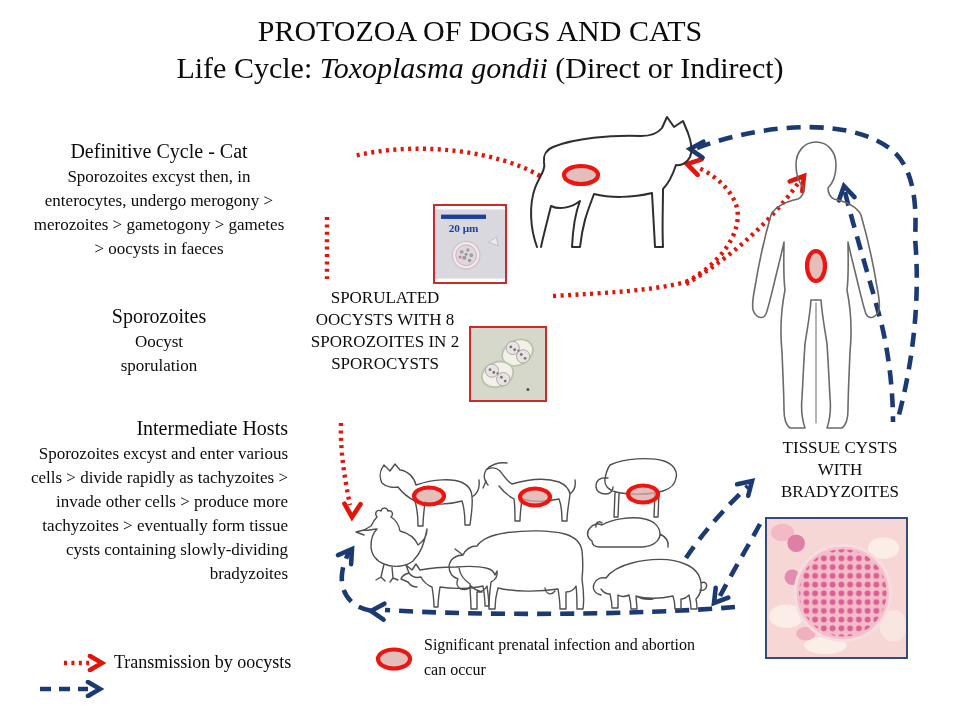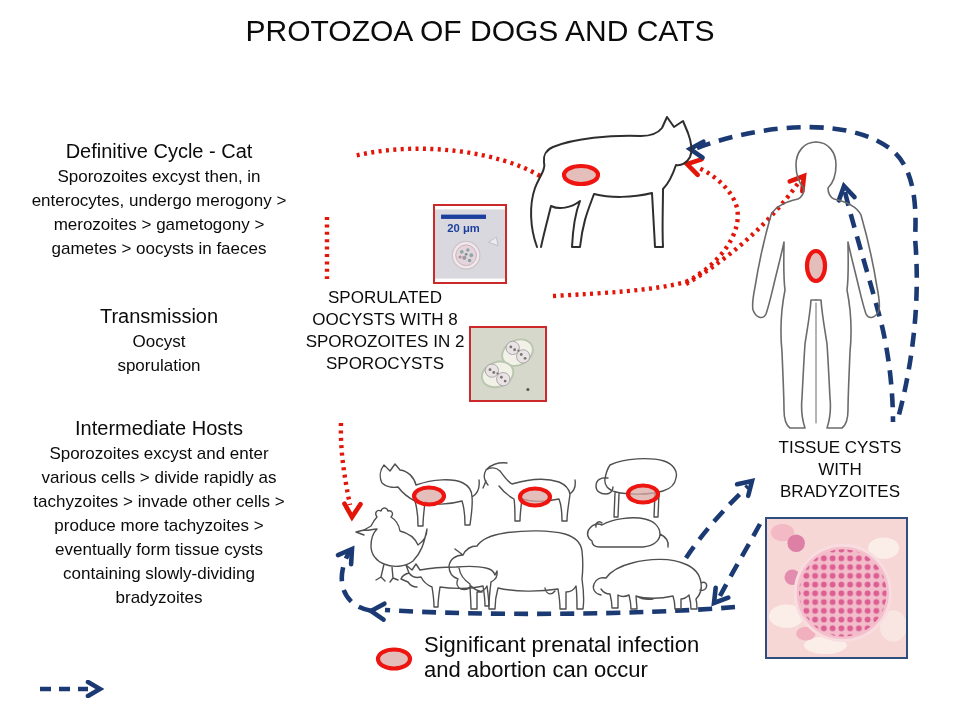--- a/index.html
+++ b/index.html
@@ -1,77 +1,78 @@
 <!DOCTYPE html>
 <html><head>
 <meta charset="utf-8">
 <style>
   html,body{margin:0;padding:0;background:#fff;}
   #slide{
     position:relative;width:960px;height:720px;background:#ffffff;overflow:hidden;
-    font-family:Liberation Sans, sans-serif;color:#0b0b0b;
+    font-family:Liberation Serif, serif;color:#0b0b0b;
   }
   .abs{position:absolute;}
   
   #title{top:14px;left:0;width:960px;text-align:center;line-height:1.15;}
   #title .t1{font-size:30px;letter-spacing:0px;}
   #title .t2{font-size:30px;margin-top:2px;}
   #title .species{font-style:italic;}
   
   .block{text-align:center;}
   .block h3{margin:0 0 2px 0;font-size:20px;font-weight:400;}
   .block p{margin:0;font-size:17px;line-height:24px;}
   #defhost{left:28px;top:140px;width:262px;}
   #environ{left:28px;top:305px;width:262px;}
   #environ p{width:122px;margin:0 auto;}
-  #interm{left:30px;top:417px;width:258px;}
+  #interm{left:30px;top:417px;width:258px;text-align:right;}
   
   .stage{font-size:17px;line-height:22px;text-align:center;}
   #lab-unspor{left:305px;top:170px;width:166px;}
   #lab-spor{left:305px;top:287px;width:160px;}
   #lab-tissue{left:765px;top:437px;width:150px;}
   
   .micro{box-sizing:border-box;}
   #micro1{left:433px;top:204px;width:74px;height:80px;border:2px solid var(--micro-border,#cc2a2a);}
   #micro2{left:469px;top:326px;width:78px;height:76px;border:2px solid var(--micro-border,#cc2a2a);}
   #histo{left:765px;top:517px;width:143px;height:142px;border:2.5px solid var(--histo-border,#2f4d7d);}
   .micro svg{display:block;width:100%;height:100%;}
   
   .legrow{display:flex;align-items:center;}
   #leg1{left:62px;top:652px;}
   #leg2{left:38px;top:680px;}
   .legrow .lab{font-size:18px;margin-left:8px;white-space:nowrap;}
-  #prenatal{left:424px;top:632px;width:278px;font-size:22px;line-height:25px;}
+  #prenatal{left:424px;top:632px;width:278px;font-size:16px;line-height:25px;}
   
   .dotr{stroke:var(--oocyst-route,#e31408);stroke-width:4.4;fill:none;stroke-dasharray:3 4.4;stroke-linecap:butt;}
   .dashb{stroke:var(--tissue-route,#1b3a74);stroke-width:4.6;fill:none;stroke-dasharray:14 9;stroke-linecap:butt;}
   .chevr{stroke:var(--oocyst-route,#e31408);stroke-width:4.6;fill:none;stroke-linecap:round;stroke-linejoin:miter;}
   .chevb{stroke:var(--tissue-route,#1b3a74);stroke-width:4.6;fill:none;stroke-linecap:round;stroke-linejoin:miter;}
   .marker{stroke:var(--marker-stroke,#ee1511);stroke-width:4.2;fill:var(--marker-fill,#dba8a4);fill-opacity:.75;}
   .sil{stroke:#4f4f4f;stroke-width:1.4;fill:none;stroke-linejoin:round;stroke-linecap:round;}
   .sil-dark{stroke:#2e2e2e;stroke-width:2;fill:none;stroke-linejoin:round;stroke-linecap:round;}
   .sil-hum{stroke:#6b6b6b;stroke-width:1.6;fill:none;stroke-linejoin:round;stroke-linecap:round;}
   #overlay{top:0;left:0;pointer-events:none;}
 </style>
 </head>
 <body>
 
 <div id="slide" style="--oocyst-route: #e31408; --tissue-route: #1b3a74; --marker-stroke: #ee1511; --marker-fill: #dba8a4; --scalebar-blue: #1c3f9e; --micro-border: #cc2a2a; --histo-border: #2f4d7d;">
 
   <div id="title" class="abs">
     <div class="t1">PROTOZOA OF DOGS AND CATS</div>
+    <div class="t2"><span>Life Cycle: </span><span class="species">Toxoplasma gondii</span><span> (Direct or Indirect)</span></div>
   </div>
 
   <div id="defhost" class="abs block">
     <h3>Definitive Cycle - Cat</h3>
     <p>Sporozoites excyst then, in enterocytes, undergo merogony &gt; merozoites &gt; gametogony &gt; gametes &gt; oocysts in faeces</p>
   </div>
 
   <div id="environ" class="abs block">
-    <h3>Transmission</h3>
+    <h3>Sporozoites</h3>
     <p>Oocyst sporulation</p>
   </div>
 
   <div id="interm" class="abs block">
     <h3>Intermediate Hosts</h3>
     <p>Sporozoites excyst and enter various cells &gt; divide rapidly as tachyzoites &gt; invade other cells &gt; produce more tachyzoites &gt; eventually form tissue cysts containing slowly-dividing bradyzoites</p>
   </div>
 
   <div id="lab-spor" class="abs stage">SPORULATED OOCYSTS WITH 8 SPOROZOITES IN 2 SPOROCYSTS</div>
   <div id="lab-tissue" class="abs stage">TISSUE CYSTS WITH BRADYZOITES</div>
@@ -143,20 +144,27 @@
         <ellipse cx="118" cy="70" rx="9" ry="12" fill="#f2b4c1"></ellipse>
         <ellipse cx="40" cy="118" rx="10" ry="7" fill="#f0b0be"></ellipse>
       </g>
       <circle cx="30" cy="25" r="9" fill="#d9709d" opacity="0.85"></circle>
       <circle cx="26" cy="60" r="8" fill="#dd7ba4" opacity="0.8"></circle>
       <circle cx="78" cy="76" r="49" fill="#f3c0cc" stroke="#f8dce0" stroke-width="3"></circle>
       <circle cx="78" cy="76" r="45" fill="url(#bz)"></circle>
     </svg>
   </div>
 
+  <div id="leg1" class="abs legrow">
+    <svg width="44" height="18">
+      <path d="M2,9 L30,9" class="dotr"></path>
+      <path d="M28,2 L40,9 L28,16" class="chevr"></path>
+    </svg>
+    <span class="lab">Transmission by oocysts</span>
+  </div>
   <div id="leg2" class="abs legrow">
     <svg width="66" height="18">
       <path d="M2,9 L50,9" class="dashb" style="stroke-dasharray:11 8;"></path>
       <path d="M50,2 L62,9 L50,16" class="chevb"></path>
     </svg>
   </div>
   <div id="prenatal" class="abs">Significant prenatal infection and abortion can occur</div>
 
   <svg id="overlay" class="abs" width="960" height="720" viewBox="0 0 960 720">
 

